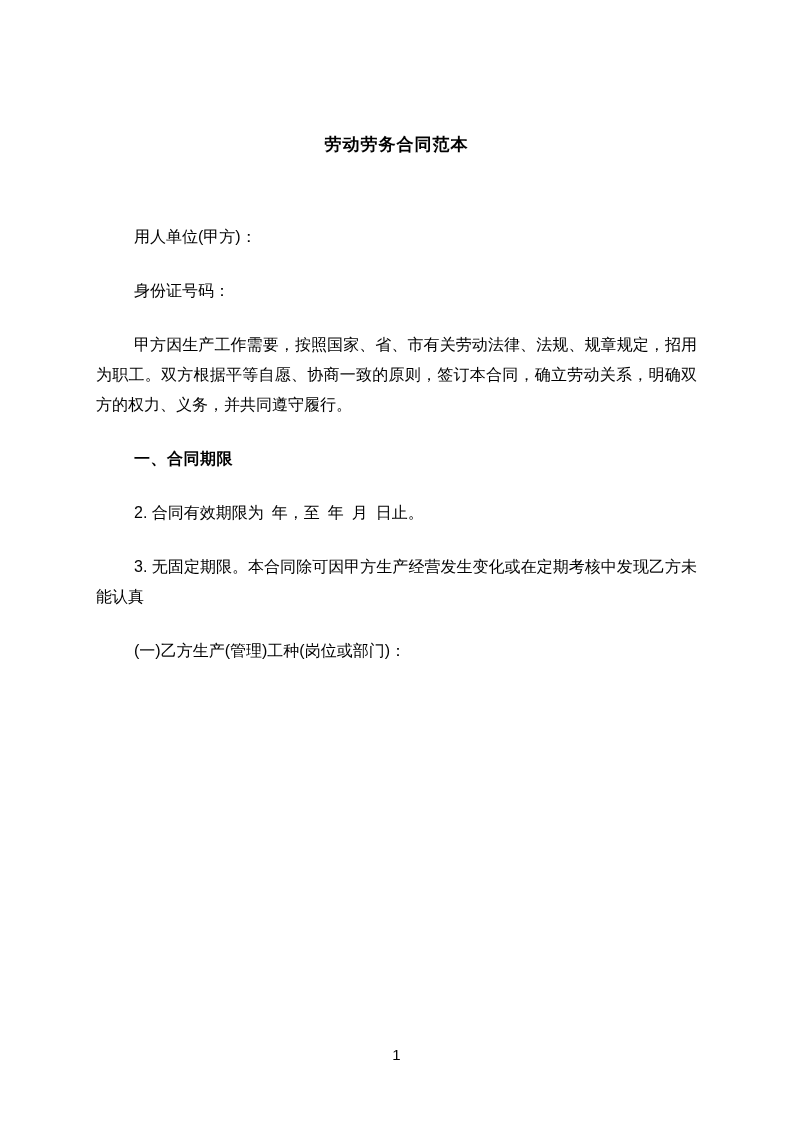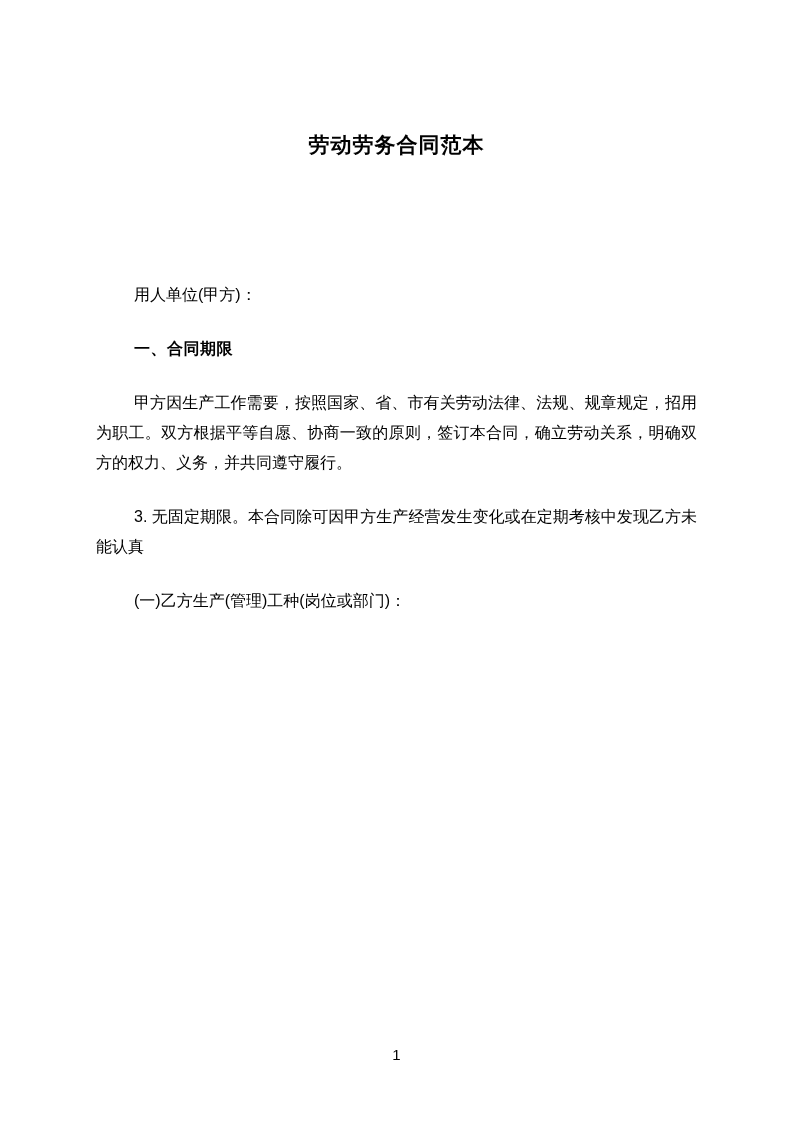--- a/index.html
+++ b/index.html
@@ -18,25 +18,25 @@
     font-size: 16px;
     line-height: 30px;
     overflow: hidden;
     box-sizing: border-box;
   }
   .content {
     padding: 130px 96px 0 96px;
   }
   .doc-title {
     text-align: center;
-    font-size: 21px;
+    font-size: 17px;
     font-weight: 700;
     line-height: 30px;
     letter-spacing: 1px;
-    margin: 0 0 120px 0;
+    margin: 0 0 62px 0;
   }
   .block {
     margin: 7px 0 24px 0;
     text-indent: 38px;
     text-align: justify;
   }
   .block.heading {
     font-weight: 600;
     letter-spacing: 0.5px;
   }
@@ -54,26 +54,28 @@
 <body>
 
 <div class="page">
   <div class="content">
 
     <h1 class="doc-title">劳动劳务合同范本</h1>
 
     <div class="block field">用人单位(甲方)：</div>
 
 
+    <div class="block field">身份证号码：</div>
+
+    <div class="block para">甲方因生产工作需要，按照国家、省、市有关劳动法律、法规、规章规定，招用为职工。双方根据平等自愿、协商一致的原则，签订本合同，确立劳动关系，明确双方的权力、义务，并共同遵守履行。</div>
 
     <div class="block heading">一、合同期限</div>
 
-    <div class="block para">甲方因生产工作需要，按照国家、省、市有关劳动法律、法规、规章规定，招用为职工。双方根据平等自愿、协商一致的原则，签订本合同，确立劳动关系，明确双方的权力、义务，并共同遵守履行。</div>
 
-
+    <div class="block clause">2. 合同有效期限为 年，至 年 月 日止。</div>
 
     <div class="block clause">3. 无固定期限。本合同除可因甲方生产经营发生变化或在定期考核中发现乙方未能认真</div>
 
 
 
 
     <div class="block clause">(一)乙方生产(管理)工种(岗位或部门)：</div>
 
   </div>
 

